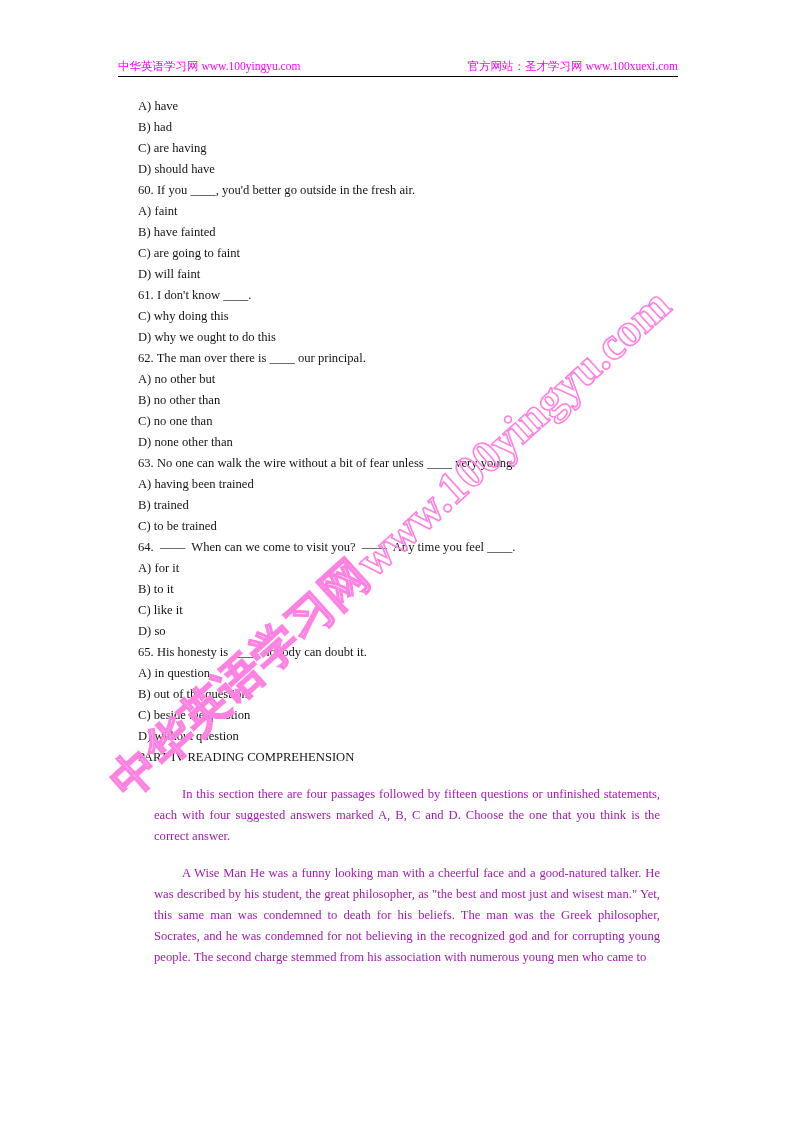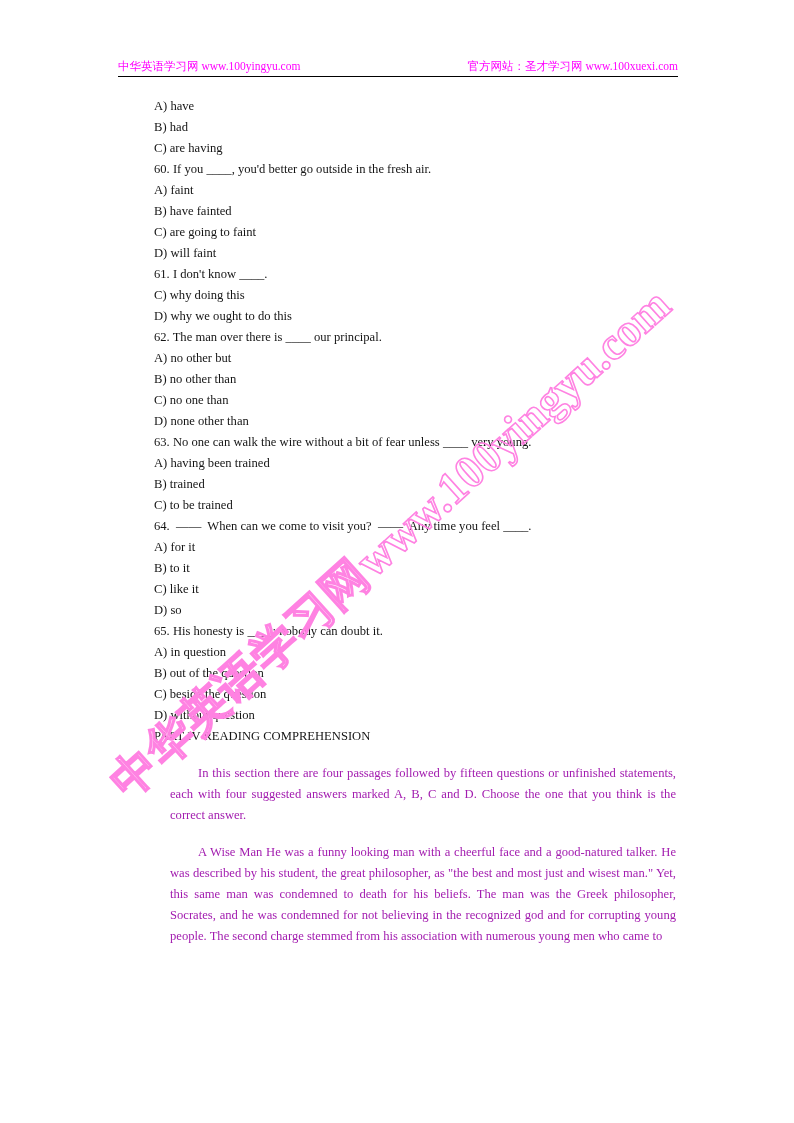--- a/index.html
+++ b/index.html
@@ -58,21 +58,21 @@
     left: 118px;
     top: 76px;
     width: 560px;
     height: 0;
     border-top: 1.4px solid #000000;
   }
 
   
   #content {
     position: absolute;
-    left: 154px;
+    left: 138px;
     top: 96px;
     width: 538px;
   }
 
   .line {
     font-size: 12.6px;
     line-height: 21px;
     white-space: pre;
     color: #141414;
   }
@@ -123,20 +123,21 @@
       <span class="hdr-right"><span class="hdr-cn">官方网站：圣才学习网</span><span class="hdr-url">www.100xuexi.com</span></span>
     </div>
   </div>
   <div id="header-rule"></div>
 
   <div id="content">
 
     <div class="line">A) have</div>
     <div class="line">B) had</div>
     <div class="line">C) are having</div>
+    <div class="line">D) should have</div>
 
     <div class="line">60. If you ____, you'd better go outside in the fresh air.</div>
     <div class="line">A) faint</div>
     <div class="line">B) have fainted</div>
     <div class="line">C) are going to faint</div>
     <div class="line">D) will faint</div>
 
     <div class="line">61. I don't know ____.</div>
     <div class="line">C) why doing this</div>
     <div class="line">D) why we ought to do this</div>

